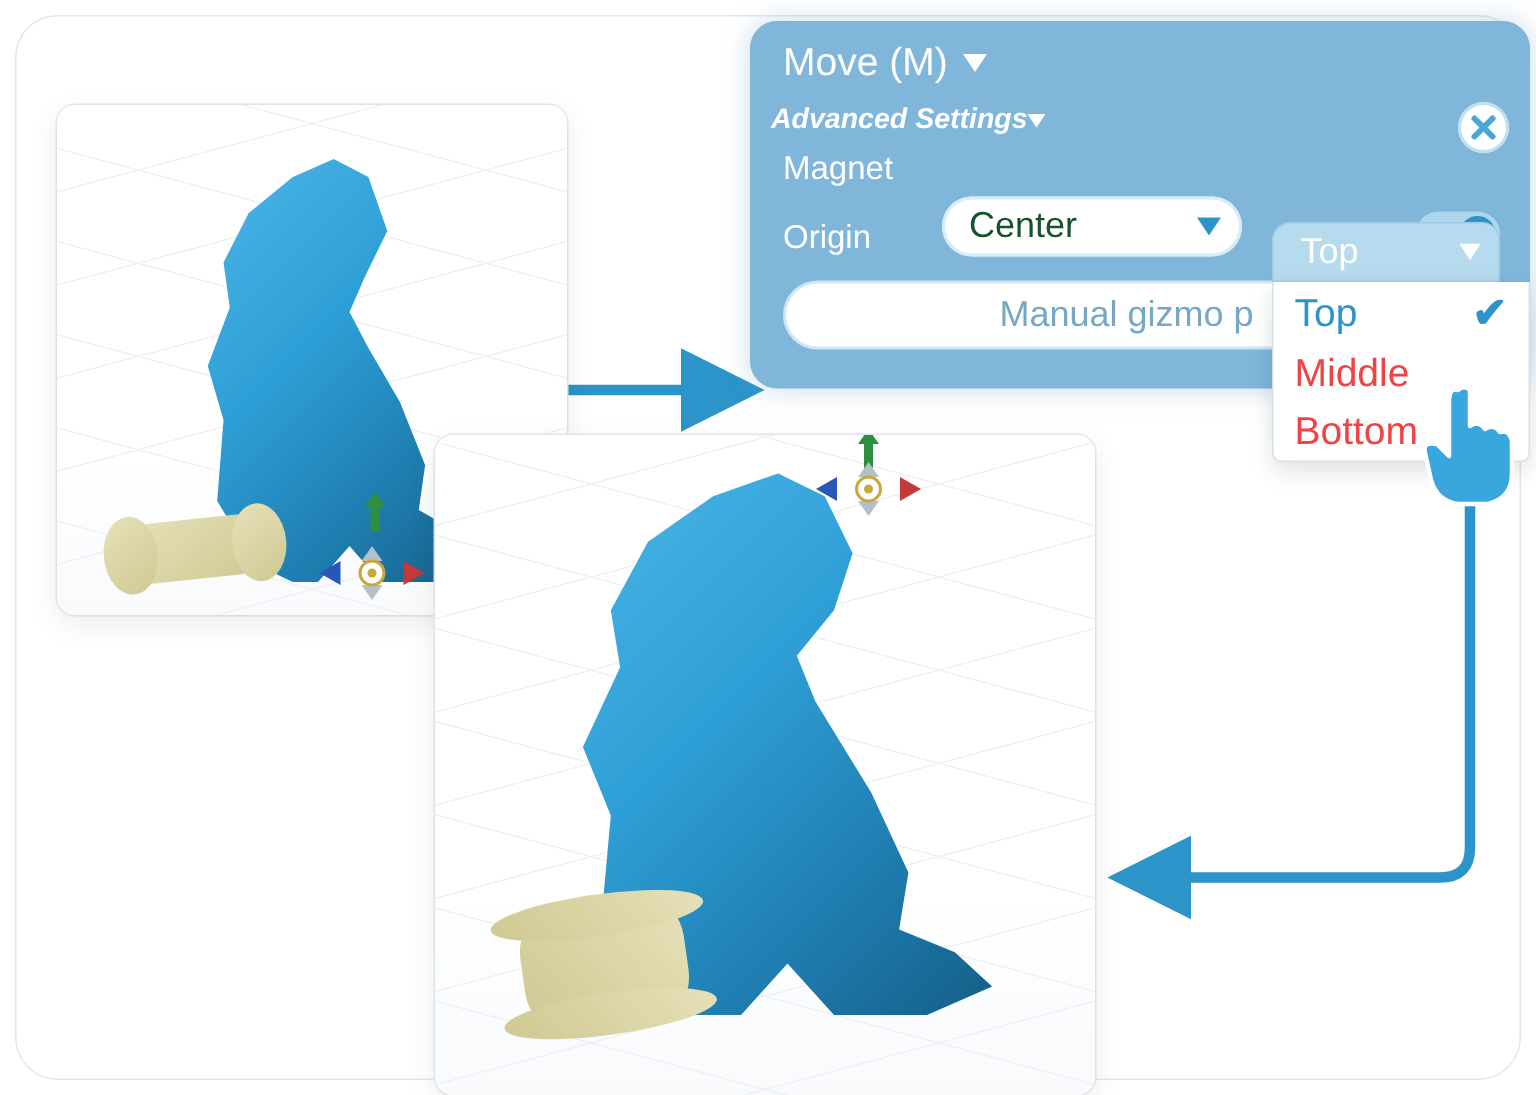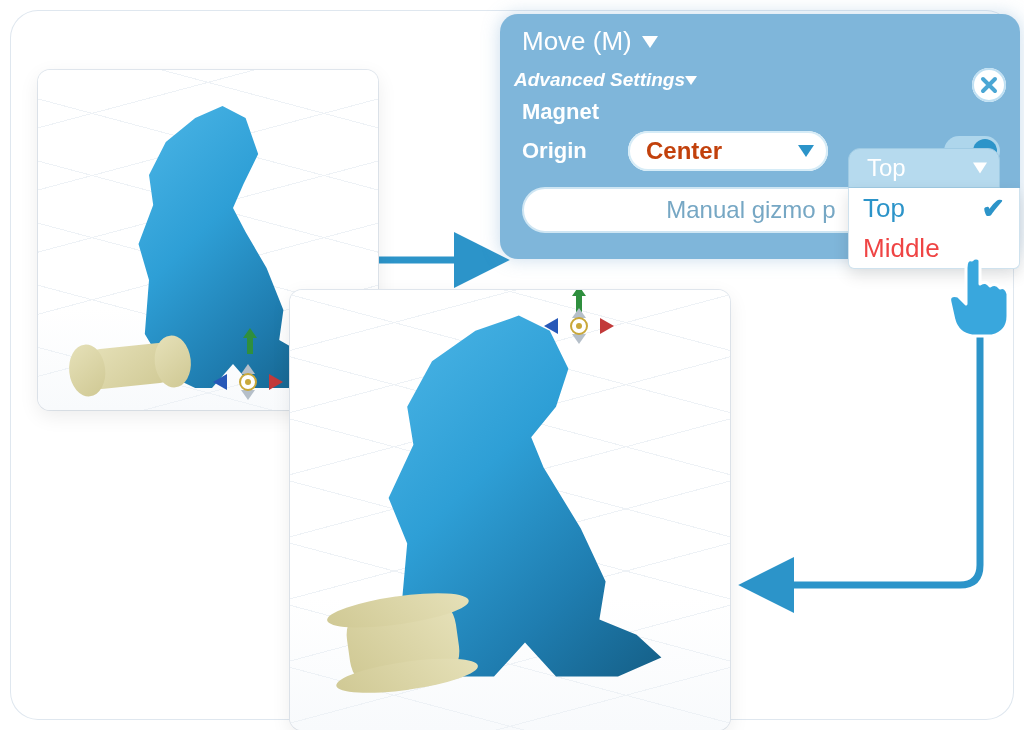--- a/index.html
+++ b/index.html
@@ -96,37 +96,36 @@
     padding: 4px 20px 2px 14px;
     font-size: 19px;
     font-weight: 700;
     font-style: italic;
     display:flex; align-items:center; gap:0;
   }
   .tri { width:0;height:0;border-left:8px solid transparent;border-right:8px solid transparent;border-top:12px solid #fff; display:inline-block;}
   .tri-sm { border-left-width:6px;border-right-width:6px;border-top-width:9px;}
   .panel-row {
     padding: 6px 20px 6px 22px;
-    display:flex; align-items:center;
+    display:flex; align-items:flex-end;
     font-size: 22px;
     color: #fff;
     gap: 16px;
-    font-weight: bold;
   }
   .panel-row .label { width: 90px; flex: 0 0 auto; }
   .close-btn {
     position:absolute; right: 14px; top: 54px;
     width: 34px; height: 34px; border-radius: 50%;
     background:#fff; display:flex; align-items:center; justify-content:center;
     box-shadow: 0 0 0 2px #bfe0f3 inset;
   }
   .close-btn svg { width: 20px; height:20px; }
 
   .select-pill {
-    background:#fff; color:#c2410c;
+    background:#fff; color:#14532d;
     height: 40px; border-radius: 20px;
     padding: 0 40px 0 18px;
     font-size: 24px;
     display:flex; align-items:center;
     position:relative;
     min-width: 200px;
     box-shadow: 0 0 0 2px #d6ecf7 inset;
   }
   .select-pill .caret {
     position:absolute; right:14px; top:50%; transform:translateY(-50%);
@@ -286,20 +285,23 @@
         <span class="caret"></span>
       </div>
       <div class="dropdown">
         <div class="opt selected">
           <span>Top</span>
           <span class="check">✔</span>
         </div>
         <div class="opt">
           <span>Middle</span>
         </div>
+        <div class="opt">
+          <span>Bottom</span>
+        </div>
       </div>
     </div>
 
     <svg class="hand-cursor" viewBox="0 0 72 86">
       <path d="M30 6 Q34 2 38 6 L38 30 Q44 26 48 32 Q54 28 58 34 Q64 32 66 40 L66 62 Q66 78 50 82 L30 82 Q16 80 12 66 L8 48 Q6 40 16 42 L24 50 L24 14 Q24 4 30 6 Z" fill="#39a7dd" stroke="#fff" stroke-width="3" stroke-linejoin="round"></path>
     </svg>
   </div>
 
 </div>
 

